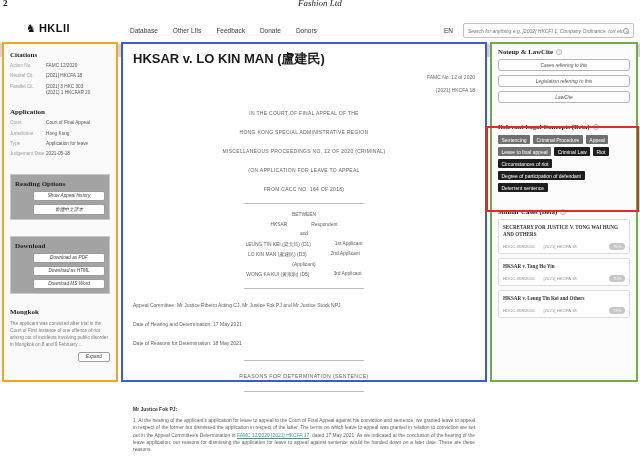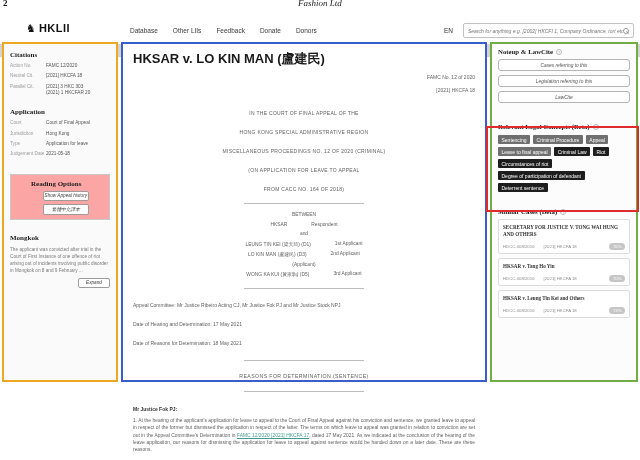--- a/index.html
+++ b/index.html
@@ -40,21 +40,21 @@
   .col { position:absolute; top:42px; height:340px; border:2px solid; background:#fbfbfb; }
   .col-left  { left:2px;   width:116px; padding:5px 6px; background:#fafafa; }
   .col-main  { left:121px; width:366px; padding:6px 10px; background:#ffffff; }
   .col-right { left:490px; width:148px; padding:4px 6px; background:#fcfcfc; }
 
   
   .sec-h { font-family:"Liberation Serif", serif; font-weight:bold; font-size:7px; color:#222; margin:2px 0 4px; }
   .kv { display:flex; margin-bottom:4px; }
   .kv .k { width:36px; flex:0 0 auto; font-size:4.7px; color:#9b9b9b; }
   .kv .v { flex:1; font-size:4.7px; color:#555; white-space:pre-line; line-height:1.35; }
-  .panel { border:1px solid #c9c9c9; background:#fca5a5; padding:3px 20px 4px; margin-top:16px; }
+  .panel { border:1px solid #c9c9c9; background:#a3a3a3; padding:3px 4px 4px; margin-top:16px; }
   .panel .sec-h { margin-bottom:3px; }
   .side-btn { display:block; margin:3px 0 0 auto; width:80%; padding:1.5px 0; text-align:center;
               background:#fff; border:1px solid #9c9c9c; border-radius:2px;
               font-size:4.7px; font-style:italic; color:#444; cursor:pointer; }
   .syn-text { font-size:4.7px; color:#7a7a7a; line-height:1.5; }
   .expand-btn { display:block; margin:4px 0 0 auto; width:32px; padding:1.5px 0; text-align:center;
                 background:#fff; border:1px solid #9c9c9c; border-radius:2px;
                 font-size:4.7px; font-style:italic; color:#444; cursor:pointer; }
   .m-top { margin-top:12px; }
 
@@ -182,20 +182,30 @@
 
     <div class="panel">
       <div class="sec-h">Reading Options</div>
 
         <button class="side-btn">Show Appeal history</button>
 
         <button class="side-btn">繁體中文譯本</button>
 
     </div>
 
+    <div class="panel">
+      <div class="sec-h">Download</div>
+
+        <button class="side-btn">Download as PDF</button>
+
+        <button class="side-btn">Download as HTML</button>
+
+        <button class="side-btn">Download MS Word</button>
+
+    </div>
 
     <div class="sec-h" style="margin-top:14px;">Mongkok</div>
     <div class="syn-text">The applicant was convicted after trial in the Court of First Instance of one offence of riot arising out of incidents involving public disorder in Mongkok on 8 and 9 February ...</div>
     <button class="expand-btn">Expand</button>
   </div>
 
   <div class="col col-main" style="border-color: rgb(61, 92, 204);">
     <div class="doc-title">HKSAR v. LO KIN MAN (盧建民)</div>
     <div class="doc-refs">
       <div>FAMC No. 12 of 2020</div>

